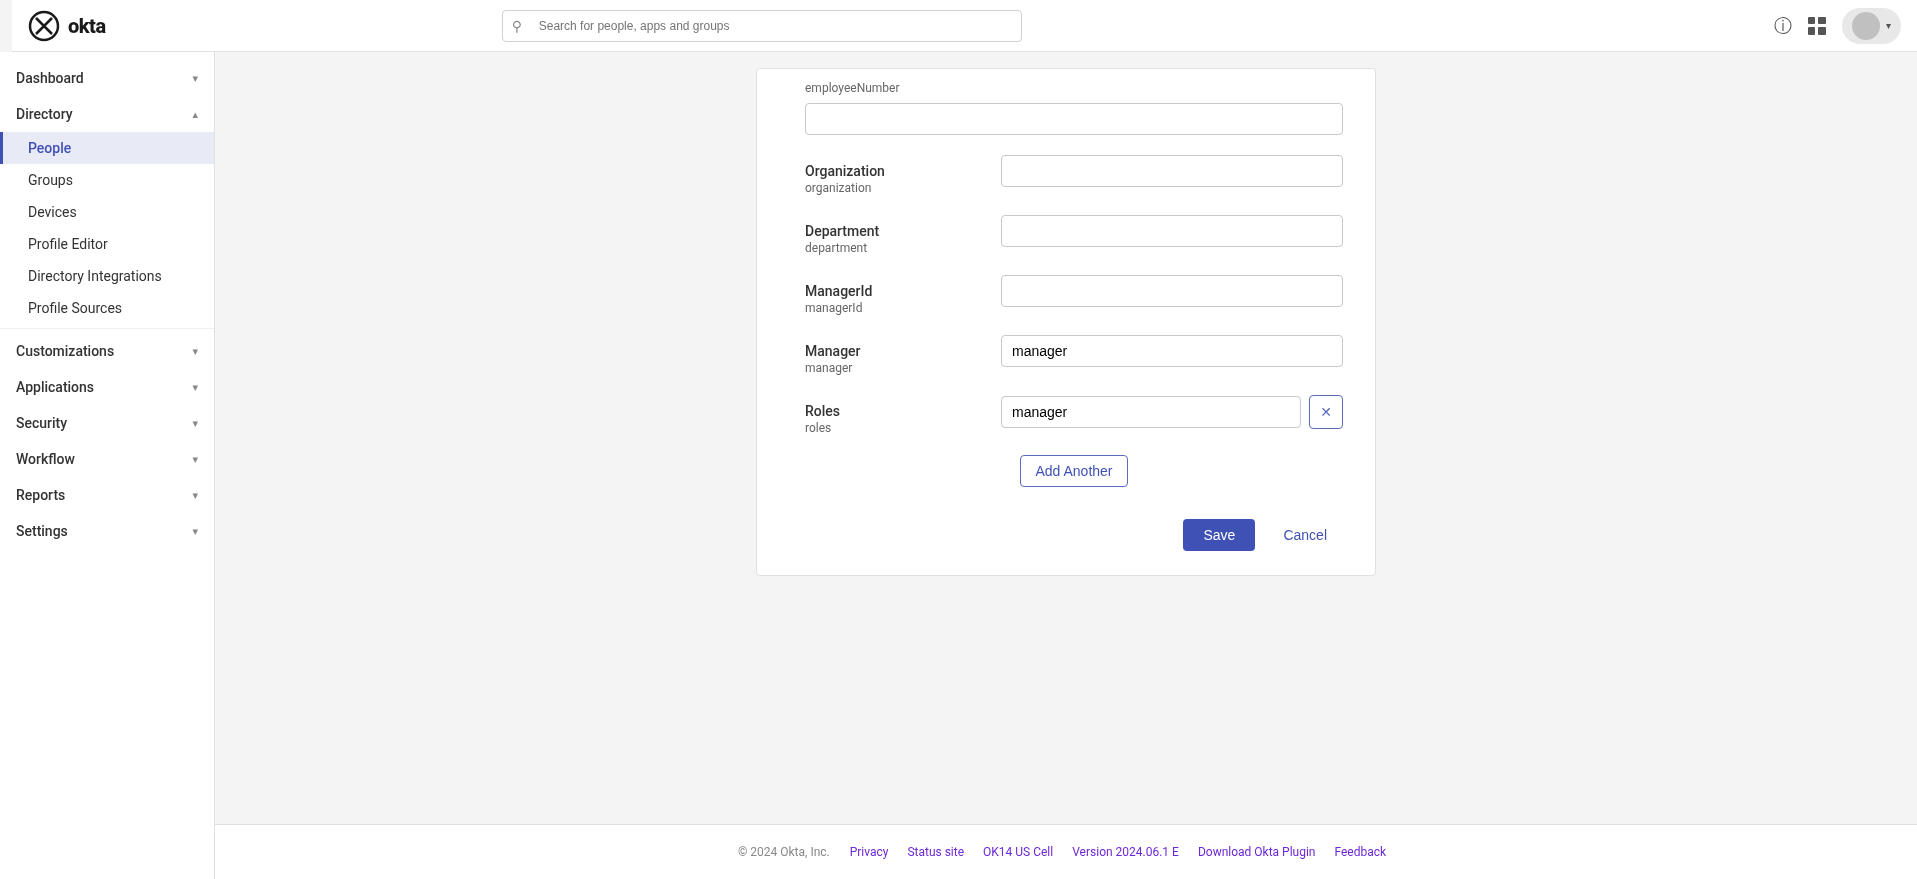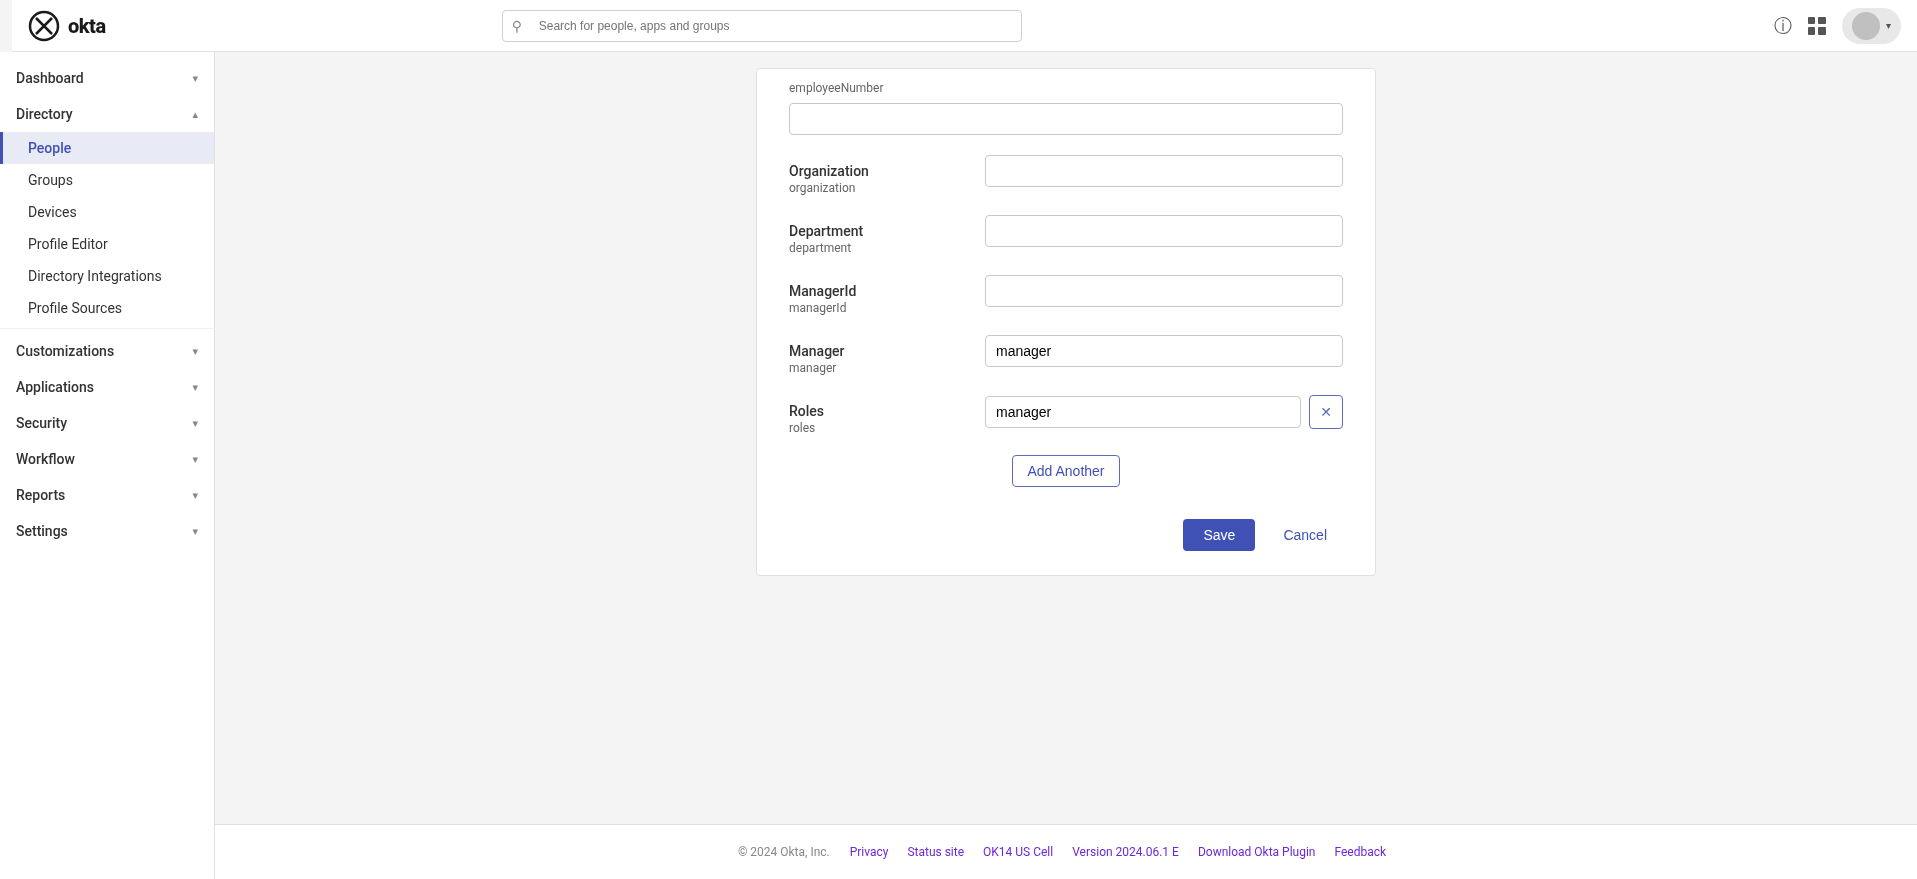--- a/index.html
+++ b/index.html
@@ -167,20 +167,21 @@
       flex: 1;
       display: flex;
       flex-direction: column;
     }
     .form-card-wrapper {
       background: #fff;
       border: 1px solid #e0e0e0;
       border-radius: 4px;
       margin: 16px auto 0 auto;
       width: 620px;
+      padding-left: 16px;
     }
     .form-card-inner {
       padding: 0 32px 24px 32px;
     }
     .employee-number-hint {
       font-size: 12px; color: #666;
       padding: 12px 32px 8px 32px;
     }
 
     

